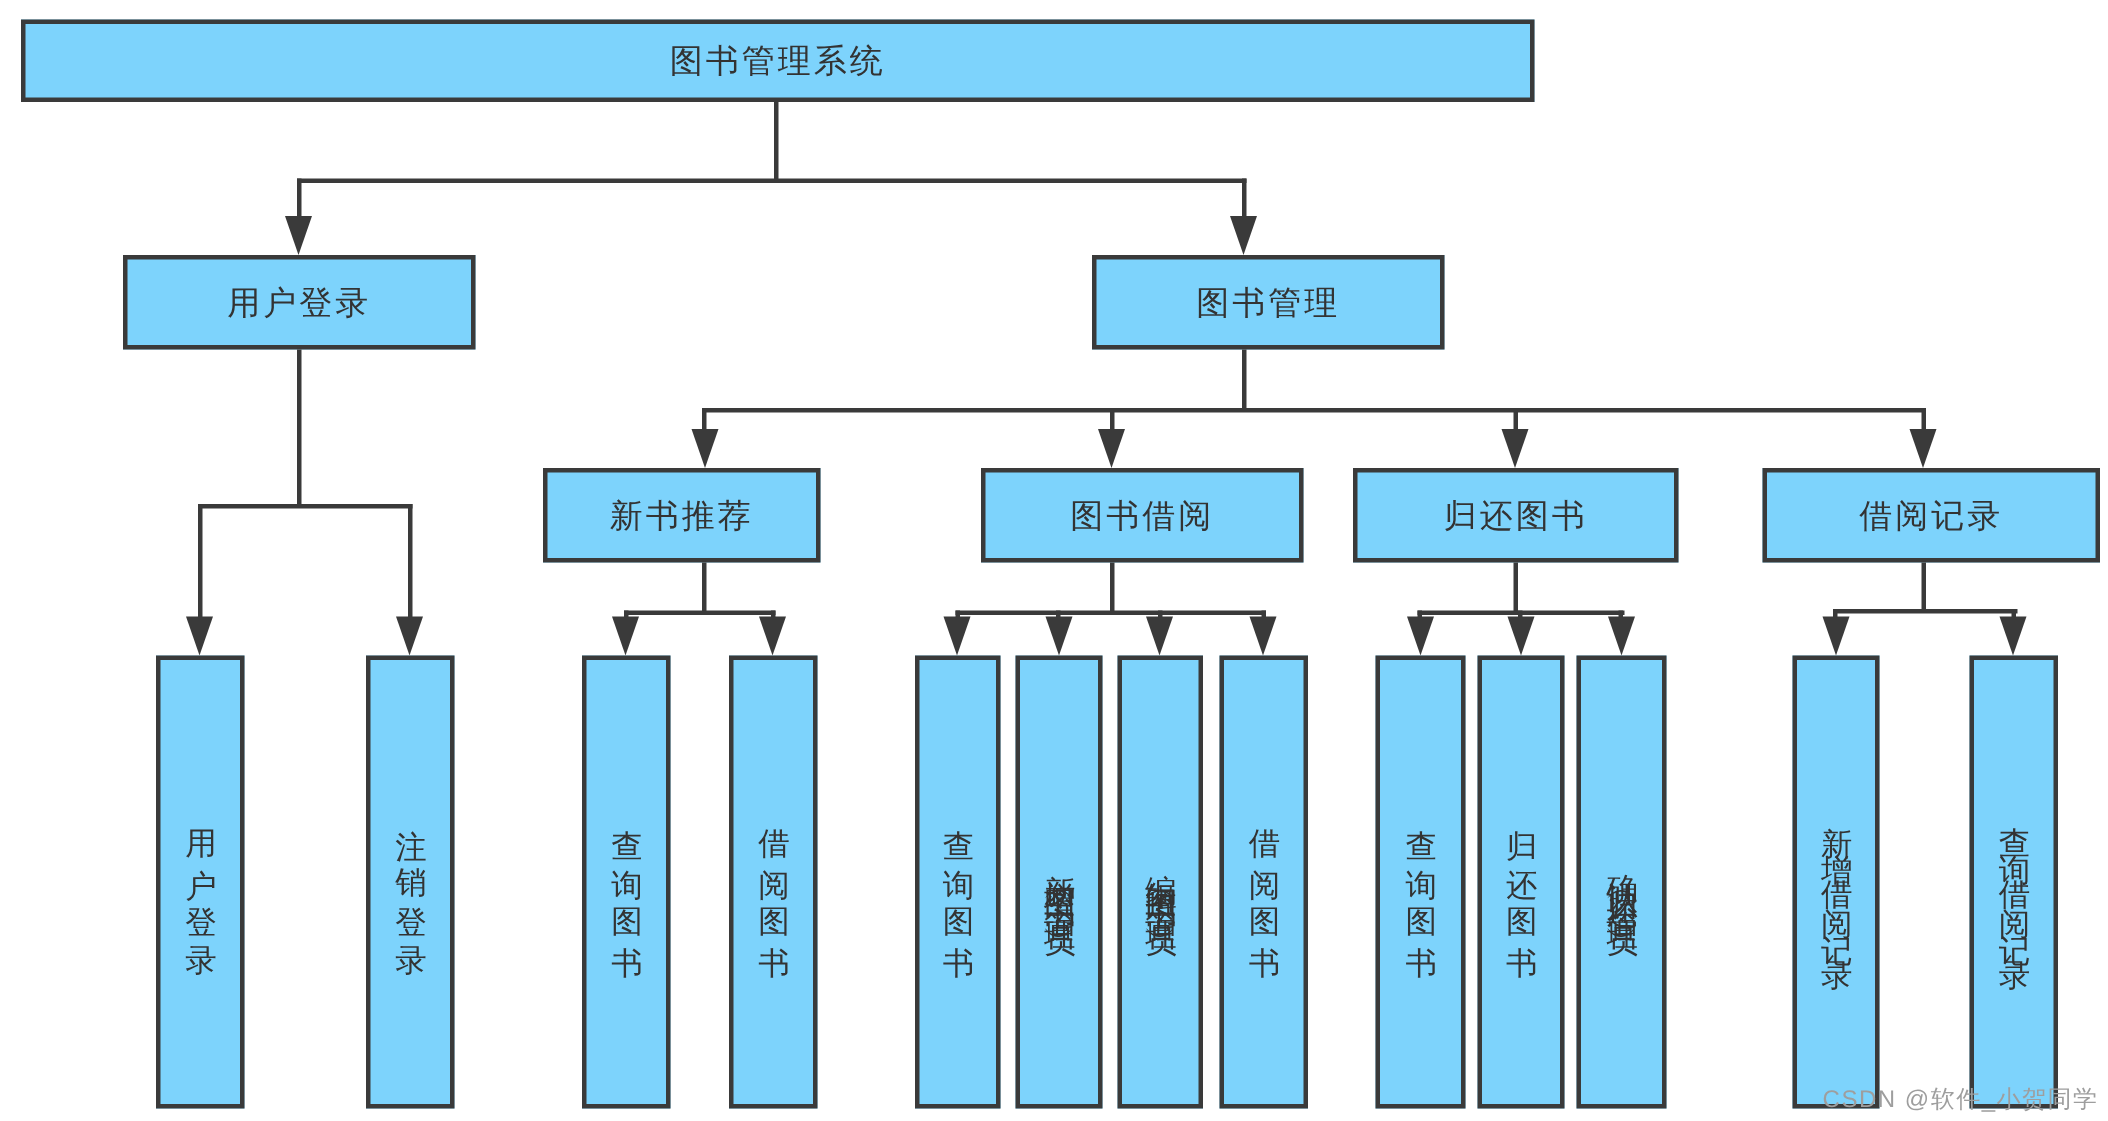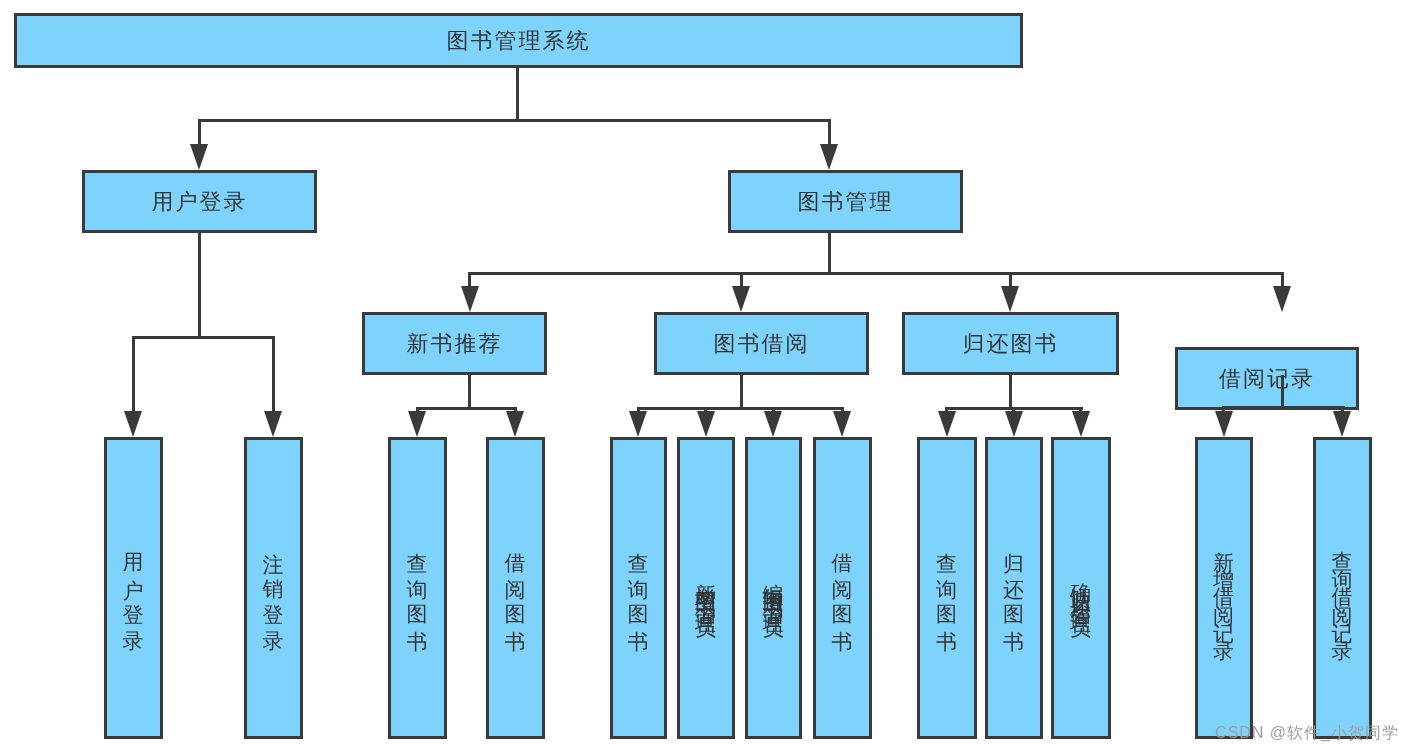--- a/index.html
+++ b/index.html
@@ -29,21 +29,21 @@
 <body>
 
 <div class="canvas" style="--bg: #ffffff; --line: #3a3a3a; --text: #333333; --wm: #9e9e9e;">
   <div id="nodes">
       <div class="node node-h" style="left: 14px; top: 13px; width: 1009px; height: 55px;">图书管理系统</div>
       <div class="node node-h" style="left: 82px; top: 170px; width: 235px; height: 63px;">用户登录</div>
       <div class="node node-h" style="left: 728px; top: 170px; width: 235px; height: 63px;">图书管理</div>
       <div class="node node-h" style="left: 362px; top: 312px; width: 185px; height: 63px;">新书推荐</div>
       <div class="node node-h" style="left: 634px; top: 312px; width: 215px; height: 63px; margin-left: 20px;">图书借阅</div>
       <div class="node node-h" style="left: 902px; top: 312px; width: 217px; height: 63px;">归还图书</div>
-      <div class="node node-h" style="left: 1175px; top: 312px; width: 184px; height: 63px; margin-top: 35px;">借阅记录</div>
+      <div class="node node-h" style="left: 1175px; top: 312px; width: 225px; height: 63px;">借阅记录</div>
       <div class="node node-v" style="left: 104px; top: 437px; width: 59px; height: 302px; letter-spacing: 26px;">用户登录</div>
       <div class="node node-v" style="left: 244px; top: 437px; width: 59px; height: 302px; letter-spacing: 26px;">注销登录</div>
       <div class="node node-v" style="left: 388px; top: 437px; width: 59px; height: 302px; letter-spacing: 26px;">查询图书</div>
       <div class="node node-v" style="left: 486px; top: 437px; width: 59px; height: 302px; letter-spacing: 26px;">借阅图书</div>
       <div class="node node-v" style="left: 610px; top: 437px; width: 57px; height: 302px; letter-spacing: 26px;">查询图书</div>
       <div class="node node-v" style="left: 677px; top: 437px; width: 58px; height: 302px; letter-spacing: 5px;">新增图书（管理员）</div>
       <div class="node node-v" style="left: 745px; top: 437px; width: 57px; height: 302px; letter-spacing: 5px;">编辑图书（管理员）</div>
       <div class="node node-v" style="left: 813px; top: 437px; width: 59px; height: 302px; letter-spacing: 26px;">借阅图书</div>
       <div class="node node-v" style="left: 917px; top: 437px; width: 60px; height: 302px; letter-spacing: 26px;">查询图书</div>
       <div class="node node-v" style="left: 985px; top: 437px; width: 58px; height: 302px; letter-spacing: 26px;">归还图书</div>

